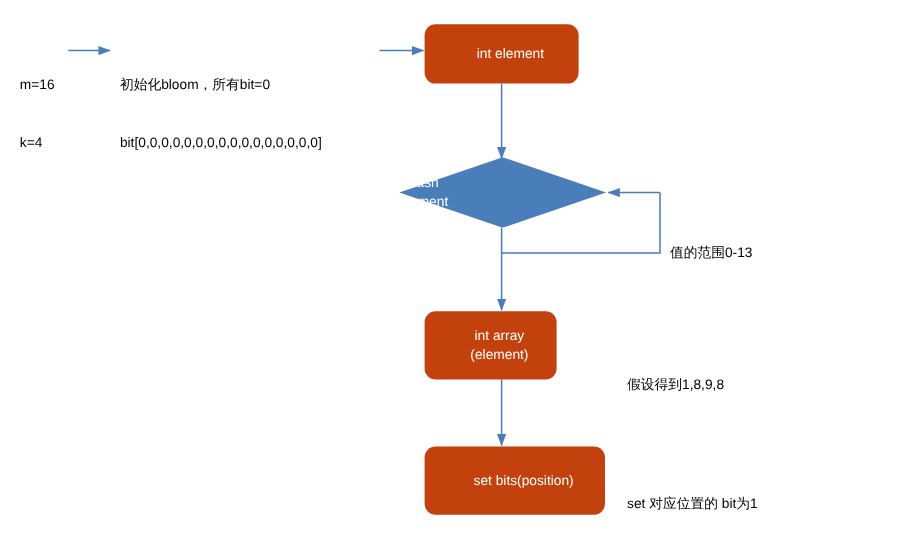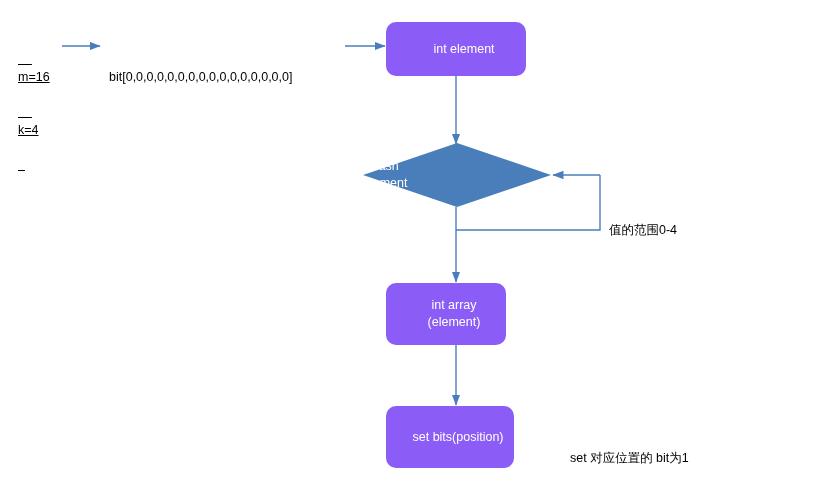--- a/index.html
+++ b/index.html
@@ -10,21 +10,21 @@
   #canvas {
     position: relative;
     width: 828px;
     height: 487px;
     background: #ffffff;
     font-family: "Liberation Sans", sans-serif;
     overflow: hidden;
   }
   .node {
     position: absolute;
-    background: #8b5cf6;
+    background: #c2410c;
     color: #ffffff;
     border-radius: 10px;
     display: flex;
     align-items: center;
     justify-content: center;
     text-align: center;
     font-size: 12.5px;
     line-height: 1.35;
     box-sizing: border-box;
     padding-left: 16px;
@@ -88,58 +88,62 @@
 
     <line x1="600" y1="175" x2="553" y2="175" stroke="#4a7ebb" stroke-width="1.4" marker-end="url(#arrow)"></line>
 
     <polyline points="600,175 600,230 456,230" fill="none" stroke="#4a7ebb" stroke-width="1.4"></polyline>
 
     <line x1="456" y1="207" x2="456" y2="282" stroke="#4a7ebb" stroke-width="1.4" marker-end="url(#arrow)"></line>
 
     <line x1="456" y1="345" x2="456" y2="405" stroke="#4a7ebb" stroke-width="1.4" marker-end="url(#arrow)"></line>
   </svg>
 
-  <div class="note" style="left:18px; top:33px;text-decoration:underline;">
+  <div class="note" style="left:18px; top:33px;">
     <div>m=16</div>
     <div>k=4</div>
   </div>
 
   <div class="note note-mono" style="left:109px; top:33px;">
+    <div>初始化bloom，所有bit=0</div>
     <div>bit[0,0,0,0,0,0,0,0,0,0,0,0,0,0,0,0]</div>
   </div>
 
   <div class="node" style="left:386px; top:22px; width:140px; height:54px;">
     <span>int element</span>
   </div>
 
   <div class="diamond-wrap" style="left:363px; top:143px; width:188px; height:64px;">
     <svg width="188" height="64" viewBox="0 0 188 64">
       <polygon points="94,0 188,32 94,64 0,32" fill="#4a7ebb"></polygon>
     </svg>
     <div class="diamond-label">
       <div>
         <div>hash</div>
         <div>element</div>
       </div>
     </div>
   </div>
 
   <div class="note" style="left:609px; top:186px;">
-    <div>值的范围0-4</div>
+    <div>值的范围0-13</div>
   </div>
 
   <div class="node" style="left:386px; top:283px; width:120px; height:62px;">
     <div>
       <div>int array</div>
       <div>(element)</div>
     </div>
   </div>
 
+  <div class="note" style="left:570px; top:306px;">
+    <div>假设得到1,8,9,8</div>
+  </div>
 
-  <div class="node" style="left:386px; top:406px; width:128px; height:62px;">
+  <div class="node" style="left:386px; top:406px; width:164px; height:62px;">
     <span>set bits(position)</span>
   </div>
 
   <div class="note note-mono" style="left:570px; top:414px;">
     <div>set 对应位置的 bit为1</div>
     
   </div>
 
 </div>
 

